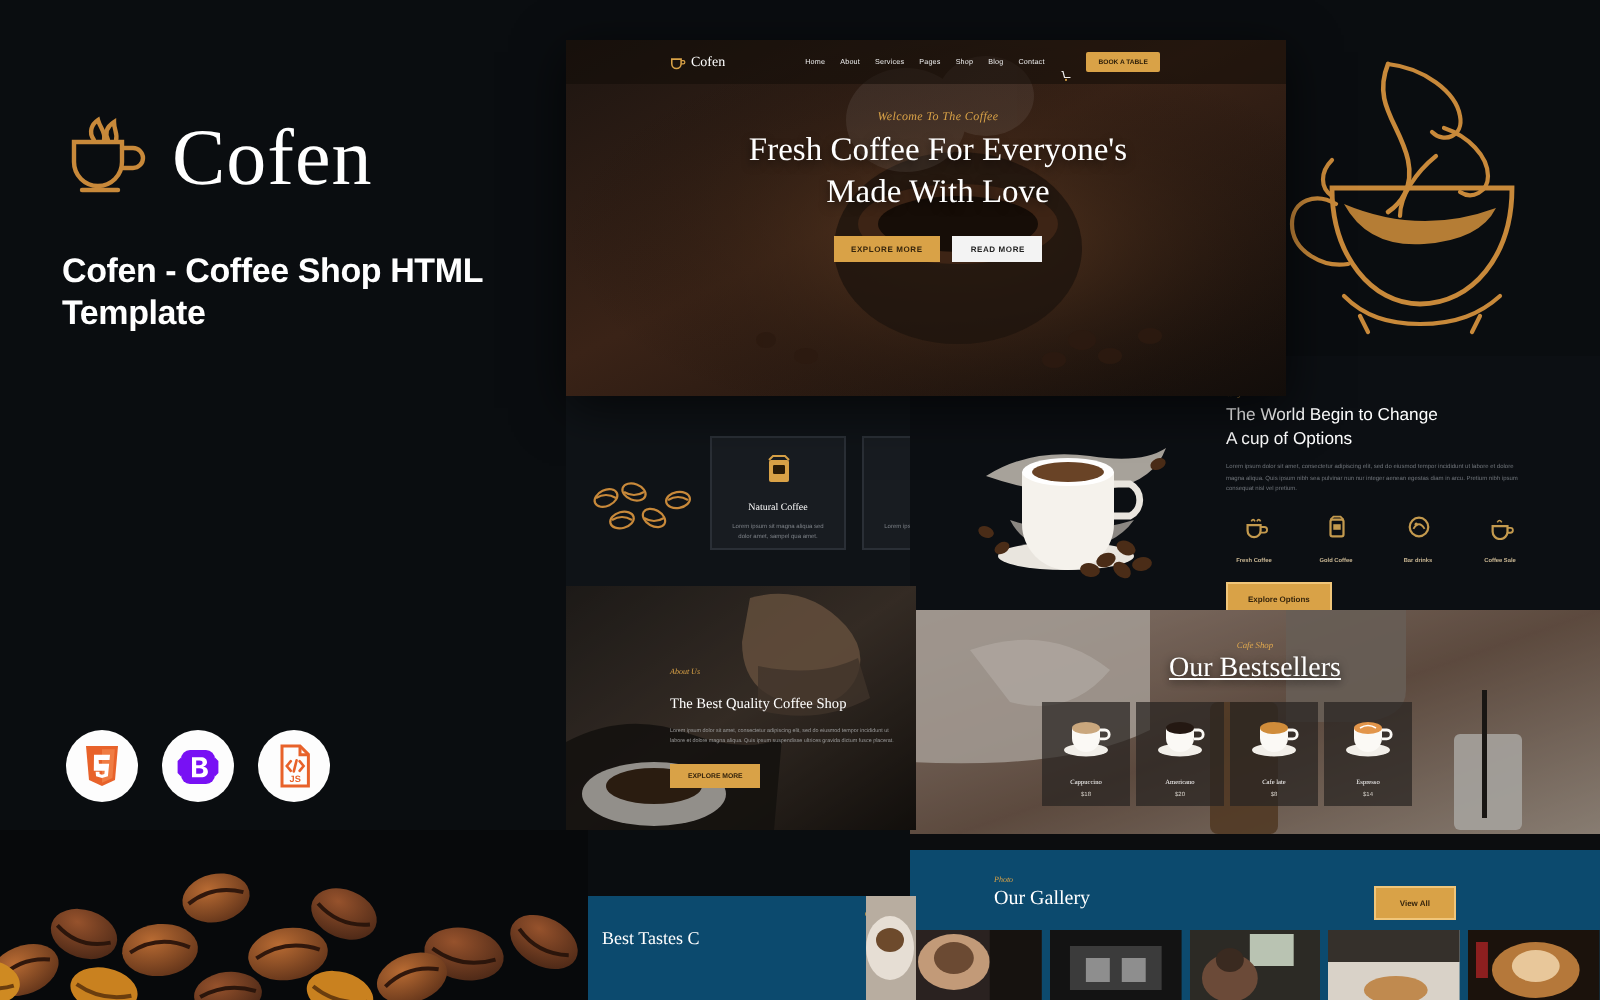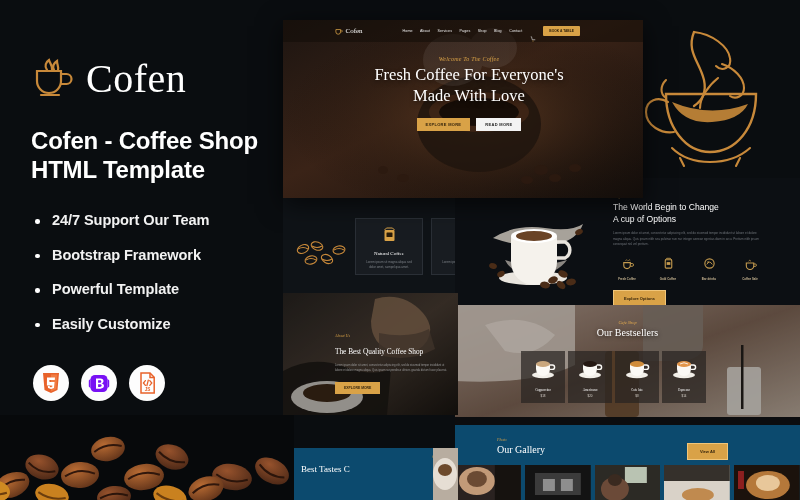--- a/index.html
+++ b/index.html
@@ -11,21 +11,21 @@
   }
   .stage { position: absolute; inset: 0; width: 800px; height: 500px; overflow: hidden; padding-left: 48px; }
 
   
   .promo { position: absolute; left: 0; top: 0; width: 285px; height: 500px; z-index: 30; }
   .logo-row { position: absolute; left: 30px; top: 56px; display: flex; align-items: center; gap: 10px; }
   .logo-mark { width: 46px; height: 46px; position: relative; }
   .brand-text { font-family: "Liberation Serif", serif; font-size: 40px; color: #ffffff; letter-spacing: .5px; line-height: 1; }
   .promo-title {
     position: absolute; left: 31px; top: 126px; width: 250px;
-    font-size: 24px; font-weight: bold; color: #ffffff; line-height: 1.22;
+    font-size: 17px; font-weight: bold; color: #ffffff; line-height: 1.22;
     letter-spacing: -.2px;
   }
   .feature-list { position: absolute; left: 33px; top: 212px; width: 245px; list-style: none; }
   .feature-list li {
     position: relative; padding-left: 19px; margin-bottom: 18.5px;
     font-size: 14.6px; font-weight: bold; color: #f2f2f2; letter-spacing: -.1px;
   }
   .feature-list li::before {
     content: ""; position: absolute; left: 2px; top: 7px;
     width: 4.5px; height: 4.5px; border-radius: 50%; background: #ffffff;
@@ -91,22 +91,22 @@
   .wf { text-align: center; width: 28px; }
   .wf-ico { width: 13px; height: 13px; margin: 0 auto 3px; }
   .wf-label { font-size: 2.9px; color: #cbb894; font-weight: bold; white-space: nowrap; }
   .why-btn { display: inline-block; margin-top: 9px; background: #d9a247; color: #35240c;
              font-size: 4px; font-weight: bold; padding: 5px 10px; border: .5px solid #f0c579; }
 
   
   .p-best { left: 455px; top: 305px; width: 345px; height: 120px; z-index: 16; }
   .best-head { position: absolute; left: 0; right: 0; top: 15px; text-align: center; }
   .best-eyebrow { font-family: "Liberation Serif", serif; font-style: italic; font-size: 4.4px; color: #e0a84e; }
-  .best-h2 { font-family: "Liberation Serif", serif; font-size: 10px; color: #fff;
-             margin-top: 2px; text-shadow: 0 1px 4px rgba(0,0,0,.7); }
+  .best-h2 { font-family: "Liberation Serif", serif; font-size: 14px; color: #fff;
+             margin-top: 2px; text-shadow: 0 1px 4px rgba(0,0,0,.7); text-decoration: underline; }
   .best-grid { position: absolute; left: 66px; top: 46px; display: flex; gap: 3px; }
   .prod { width: 44px; height: 52px; background: rgba(40,36,33,.72);
           text-align: center; padding-top: 6px; }
   .prod-img { width: 26px; height: 22px; margin: 0 auto 5px; }
   .prod-name { font-size: 3.3px; color: #ffffff; font-family: "Liberation Serif", serif; }
   .prod-price { font-size: 3px; color: #d7d2cb; margin-top: 2px; }
 
   
   .p-about { left: 283px; top: 293px; width: 175px; height: 122px; z-index: 18; }
   .about-inner { position: absolute; left: 52px; top: 40px; width: 116px; }
@@ -494,26 +494,20 @@
             <path d="M17 14c-3-4-1-8 2-10 1 4 4 6 3 10"></path>
             <path d="M24 14c-2-4 0-7 3-9 0 4 2 6 1 9"></path>
           </g>
         </svg>
       </div>
       <div class="brand-text">Cofen</div>
     </div>
 
     <div class="promo-title">Cofen - Coffee Shop HTML Template</div>
 
-    <ul class="feature-list">
-      <li>24/7 Support Our Team</li>
-      <li>Bootstrap Framework</li>
-      <li>Powerful Template</li>
-      <li>Easily Customize</li>
-    </ul>
 
     <div class="badges">
       <div class="badge">
         <svg width="20" height="22" viewBox="0 0 20 22">
           <path d="M2 1h16l-1.5 17L10 21l-6.5-3z" fill="#e8622a"></path>
           <path d="M10 2.6v16.8l5.2-2.4L16.4 2.6z" fill="#f07c43"></path>
           <path d="M6 5.4h8l-.25 2.6H8.3l.17 1.9h5.1l-.6 6.2-2.97.9-2.98-.9-.2-2.2h1.9l.1 1.1 1.18.33 1.2-.33.15-1.6H5.9z" fill="#fff"></path>
         </svg>
       </div>
       <div class="badge">

